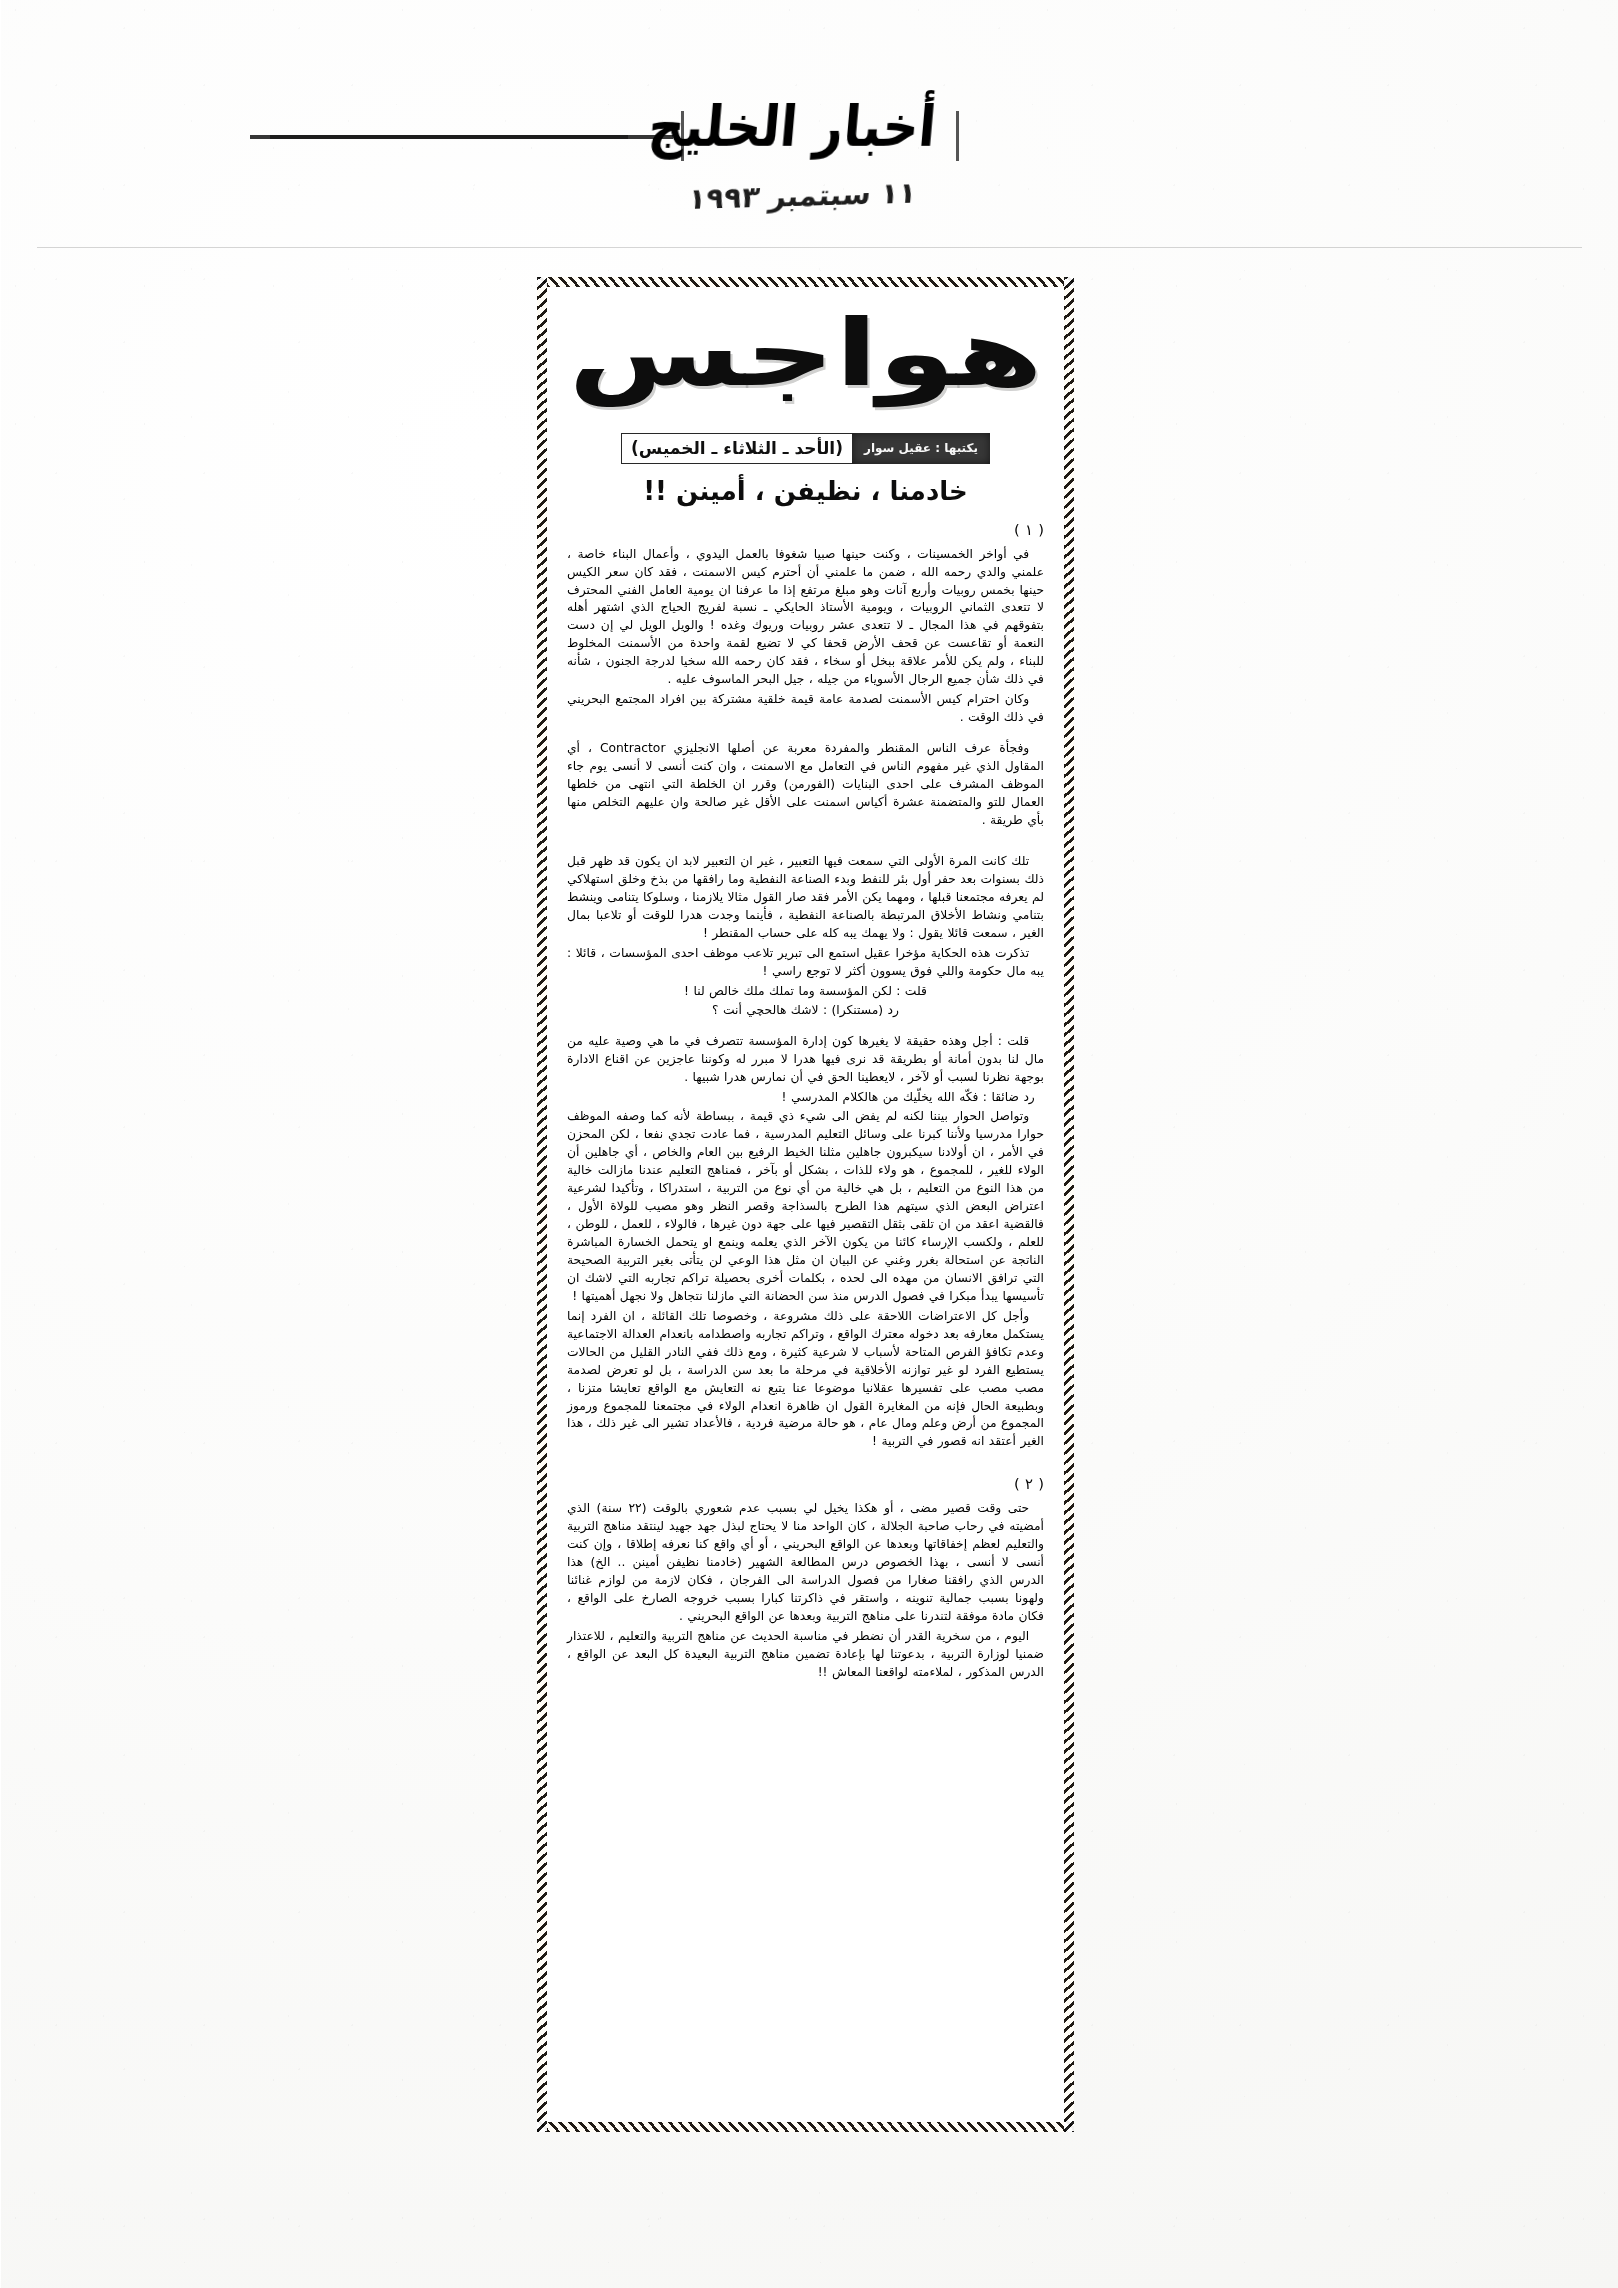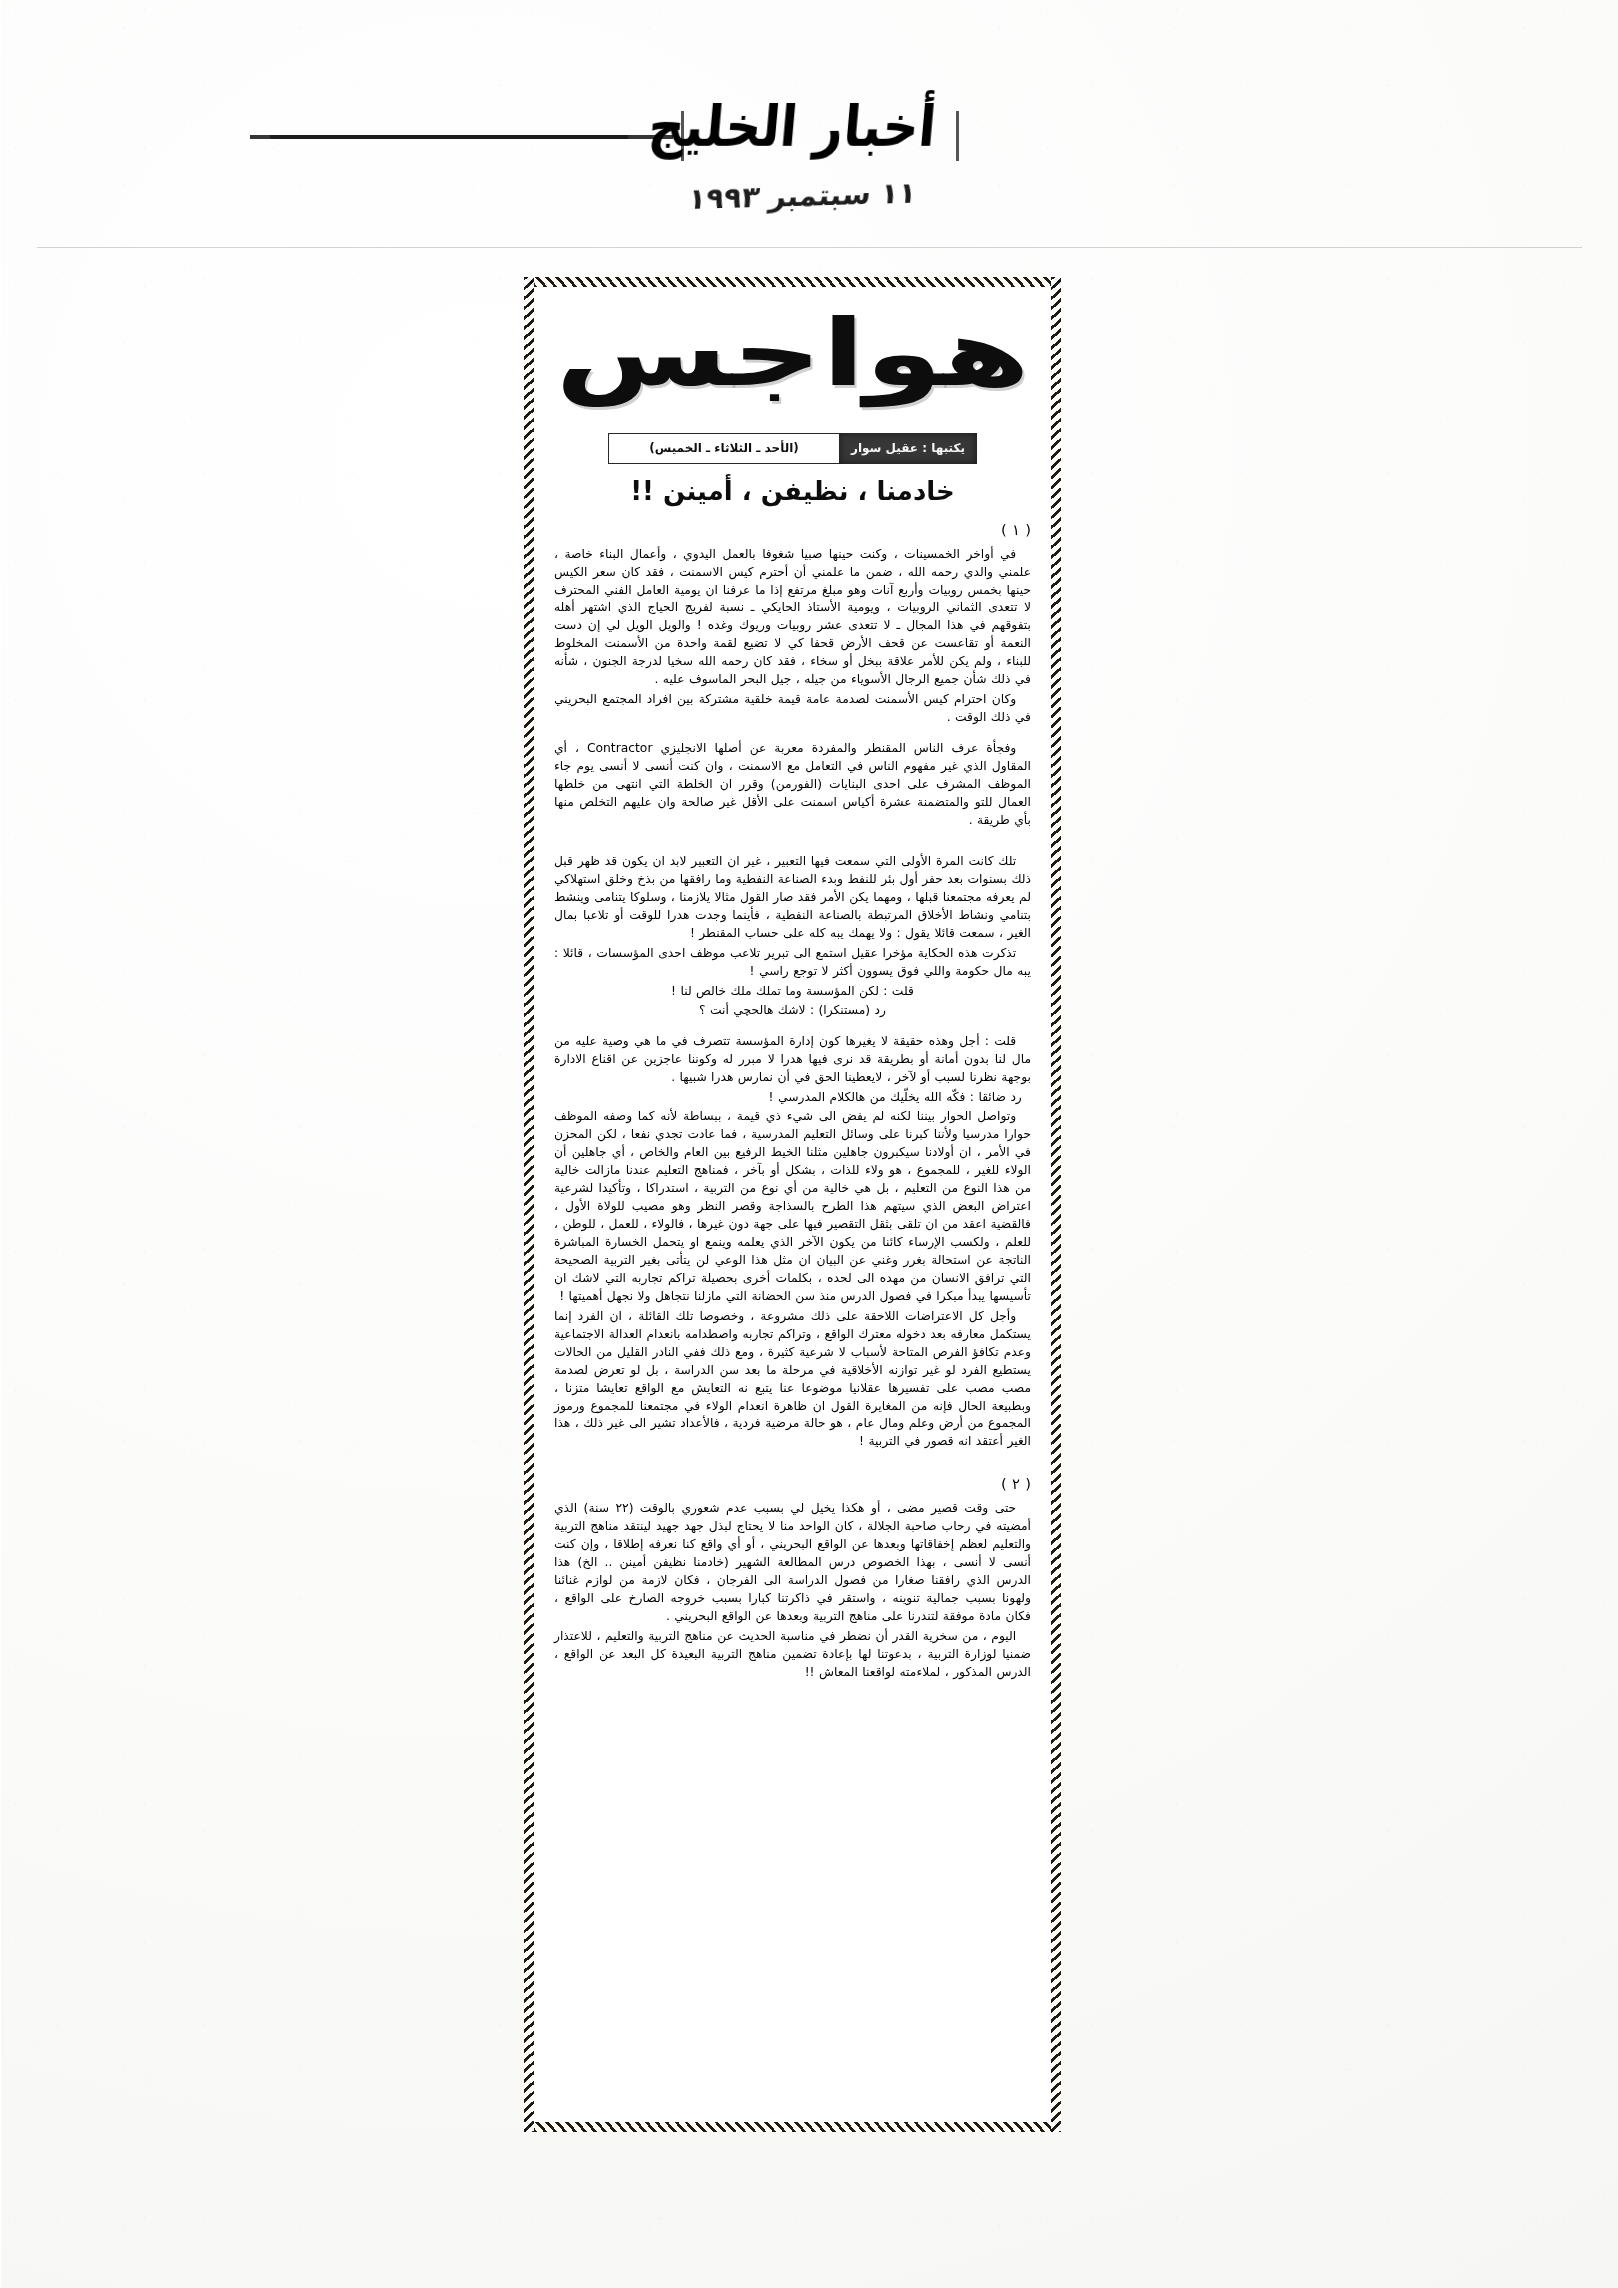--- a/index.html
+++ b/index.html
@@ -109,21 +109,21 @@
     left: 37px;
     right: 37px;
     height: 0.9px;
     background: rgba(0,0,0,.16);
   }
 
   
   .clipping {
     position: absolute;
     top: 277px;
-    right: 558px;
+    right: 545px;
     width: 537px;
     height: 1855px;
     box-sizing: border-box;
     background: #fdba74;
     
     padding: 10px;
     filter: contrast(1.04);
   }
   
   .hatch {
@@ -187,21 +187,21 @@
     justify-content: center;
     letter-spacing: -0.5px;
     white-space: nowrap;
     box-shadow: inset 0 0 8.3px rgba(0,0,0,.55);
   }
   .byline-days {
     flex: 1 1 auto;
     border: 1.8px solid #2b2b2b;
     border-right: none;
     color: #141414;
-    font-size: 12px;
+    font-size: 17px;
     font-weight: 600;
     display: flex;
     align-items: center;
     justify-content: center;
     letter-spacing: -0.5px;
     white-space: nowrap;
     background: #fdfdfc;
   }
 
   

